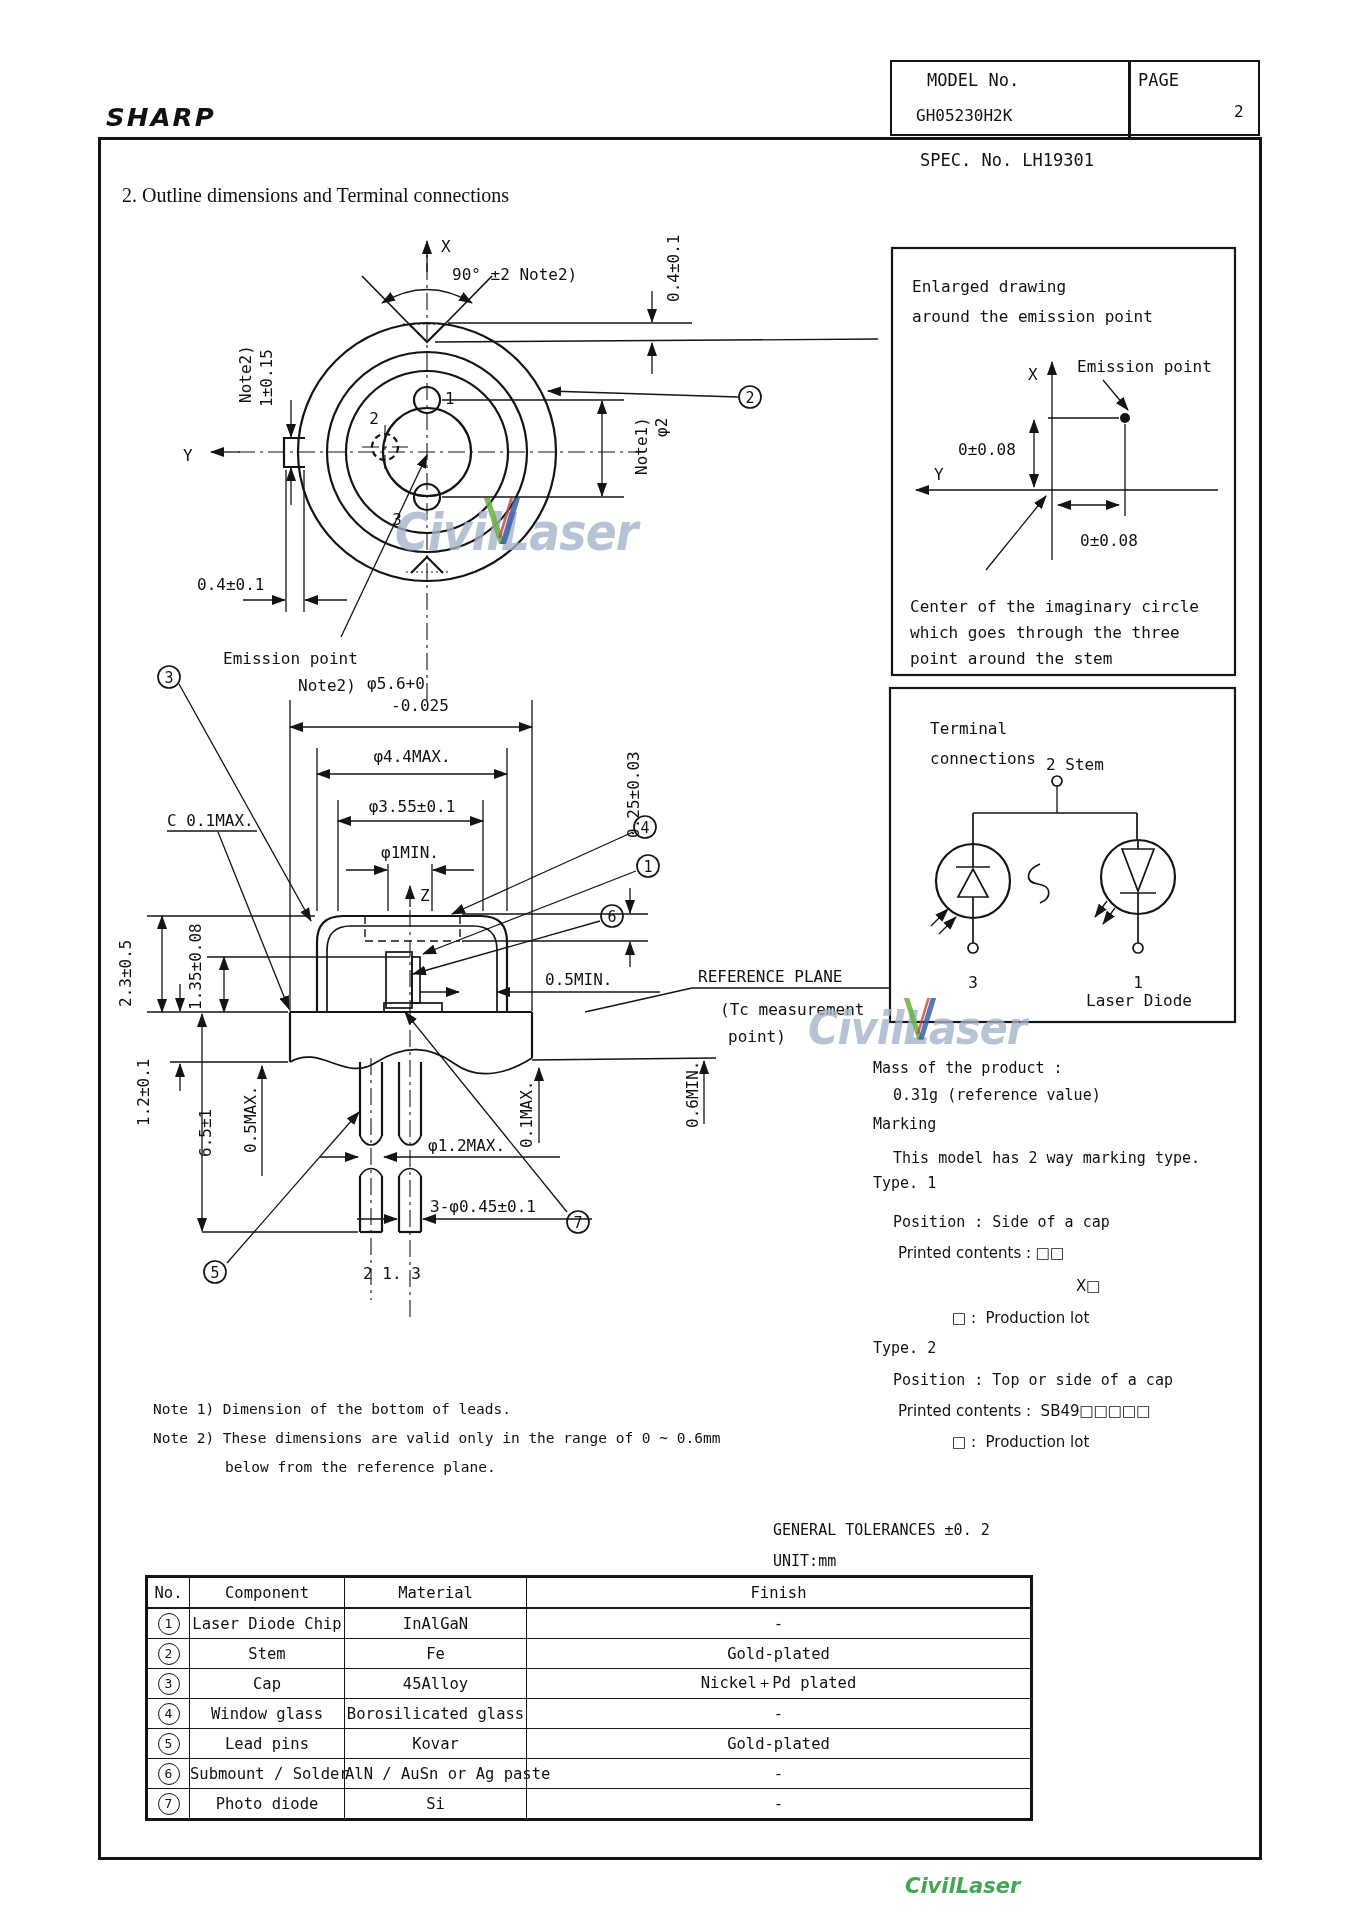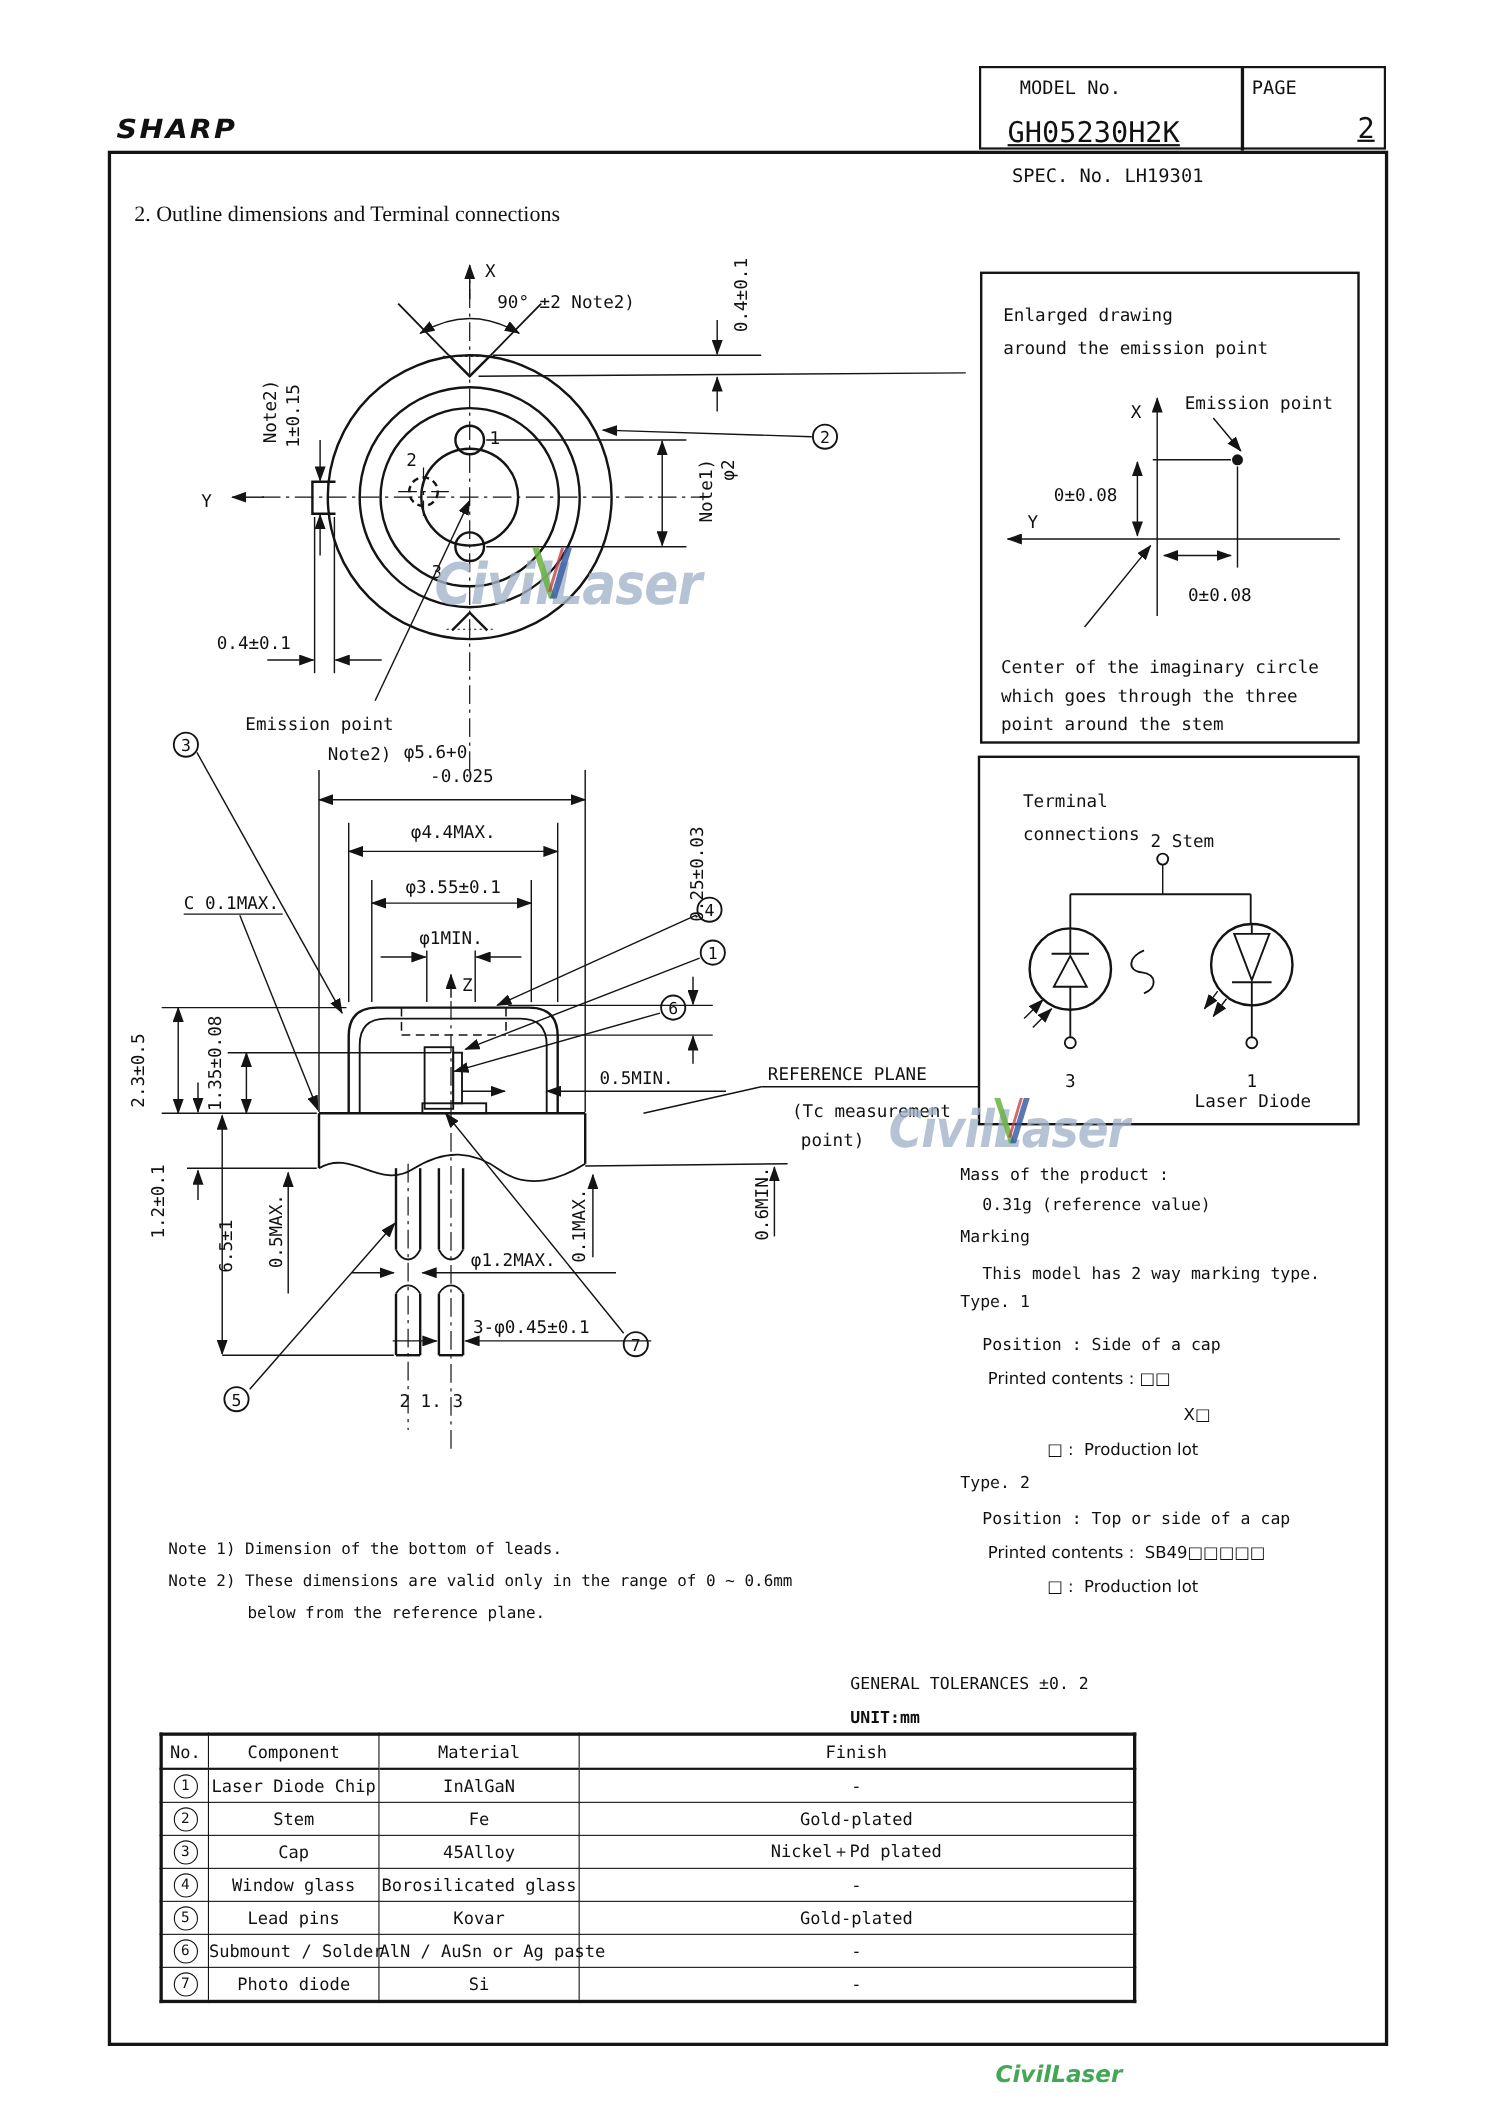--- a/index.html
+++ b/index.html
@@ -6,21 +6,21 @@
   .page{position:relative;width:1359px;height:1920px;background:#ffffff;overflow:hidden;
         font-family:"DejaVu Sans Mono",monospace;color:#111;}
   .abs{position:absolute;white-space:pre;}
   .border-frame{position:absolute;border:3px solid #141414;}
   .mono18{font-size:15px;}
   .note-line{font-size:14.5px;}
   .serif-title{font-family:"Liberation Serif",serif;font-size:20px;}
   .sharp-logo{font-family:"DejaVu Sans",sans-serif;font-weight:800;font-style:italic;
               font-size:26px;letter-spacing:2px;transform:scaleY(.92);transform-origin:left top;}
   .hdr-label{font-size:17px;}
-  .hdr-value{font-size:26px;text-decoration:underline;}
+  .hdr-value{font-size:16px;}
   .wm{font-family:"DejaVu Sans",sans-serif;font-weight:700;font-style:italic;
       color:#a2b3c9;opacity:.78;letter-spacing:-1px;transform:scaleX(.88);transform-origin:left top;}
   .wm-green{font-family:"DejaVu Sans",sans-serif;font-weight:700;font-style:italic;
       color:#2f9e45;opacity:.9;}
   svg text{font-family:"DejaVu Sans Mono",monospace;font-size:16px;fill:#111;}
   svg .t15{font-size:15px;}
   .ol{stroke:#141414;stroke-width:2.2;fill:none;}
   .ol16{stroke:#141414;stroke-width:1.7;fill:none;}
   .dl{stroke:#141414;stroke-width:1.3;fill:none;}
   .cl{stroke:#141414;stroke-width:1.1;fill:none;stroke-dasharray:17 5 3 5;}
@@ -347,21 +347,21 @@
   <div class="abs mono18" style="left:873px;top:1339px;">Type. 2</div>
   <div class="abs mono18" style="left:893px;top:1371px;">Position : Top or side of a cap</div>
   <div class="abs mono18" style="left:898px;top:1402px;font-family:'DejaVu Sans','DejaVu Sans Mono',sans-serif;">Printed contents :  SB49□□□□□</div>
   <div class="abs mono18" style="left:952px;top:1433px;font-family:'DejaVu Sans','DejaVu Sans Mono',sans-serif;">□ :  Production lot</div>
 
   <div class="abs note-line" style="left:153px;top:1401px;">Note 1) Dimension of the bottom of leads.</div>
   <div class="abs note-line" style="left:153px;top:1430px;">Note 2) These dimensions are valid only in the range of 0 ~ 0.6mm</div>
   <div class="abs note-line" style="left:225px;top:1459px;">below from the reference plane.</div>
 
   <div class="abs mono18" style="left:773px;top:1521px;">GENERAL TOLERANCES ±0. 2</div>
-  <div class="abs mono18" style="left:773px;top:1552px;font-weight:bold;">UNIT:mm</div>
+  <div class="abs mono18" style="left:773px;top:1552px;">UNIT:mm</div>
 
   <table class="bom abs" style="left:145px;top:1575px;width:885px;">
     <colgroup><col style="width:43px"><col style="width:155px"><col style="width:182px"><col style="width:505px"></colgroup>
     <thead>
       <tr>
         <th>No.</th>
         <th>Component</th>
         <th>Material</th>
         <th>Finish</th>
       </tr>

